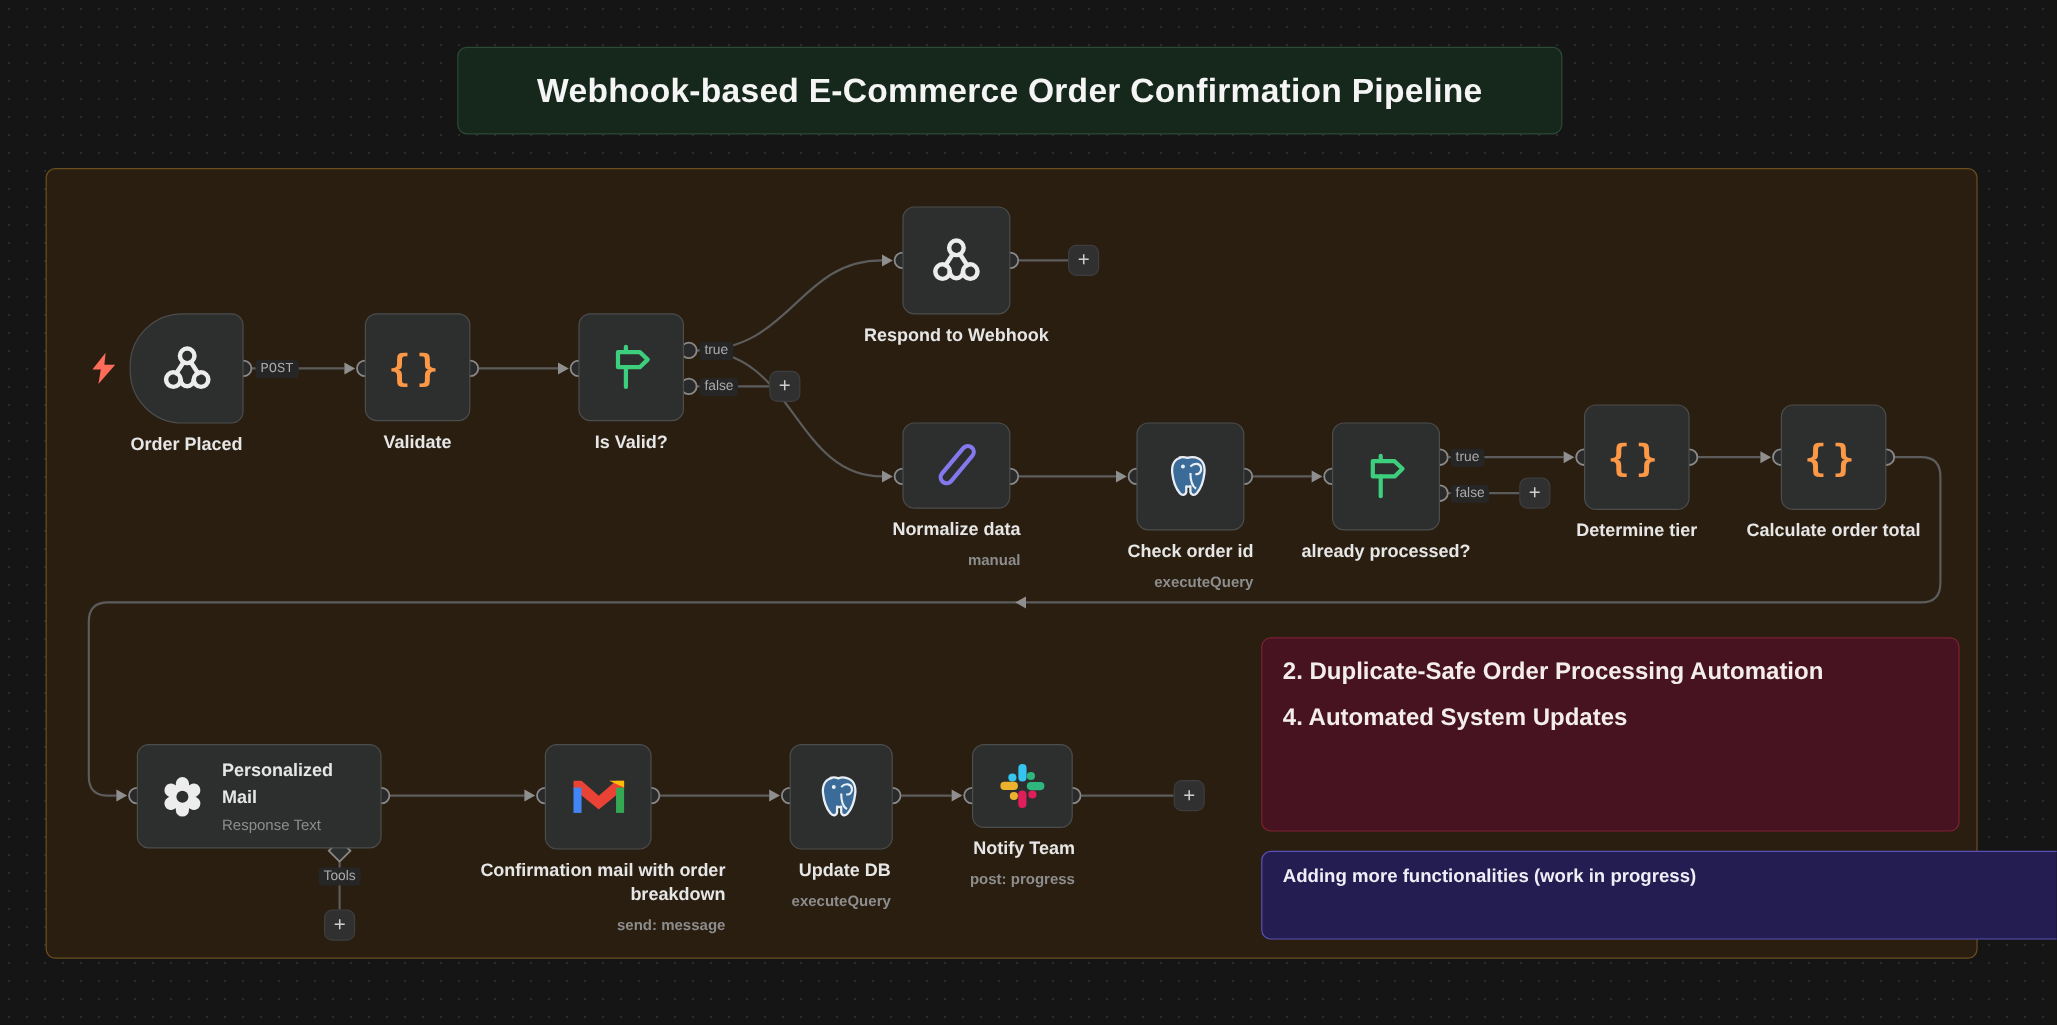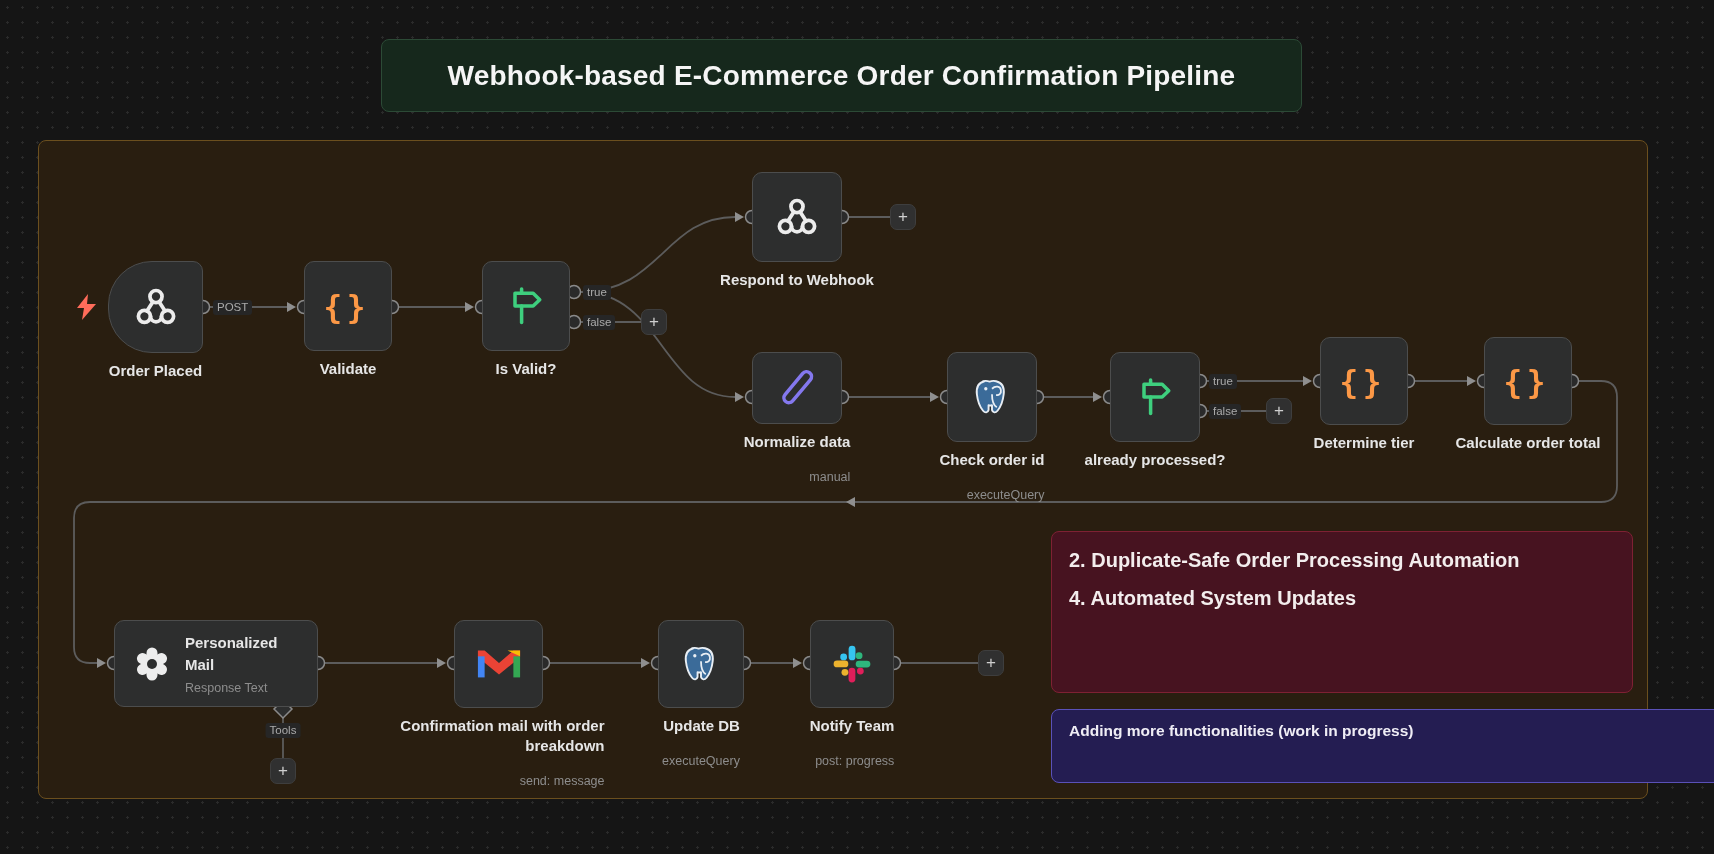--- a/index.html
+++ b/index.html
@@ -28,21 +28,21 @@
     display:flex;align-items:center;justify-content:center;box-sizing:border-box;
   }
   .node.trigger{border-radius:44px 10px 10px 44px;}
   .node.wide{justify-content:flex-start;padding-left:17px;}
   .nlabel{
     position:absolute;top:calc(100% + 9px);left:50%;transform:translateX(-50%);
     text-align:right;z-index:2;
   }
   .nl-title{font-size:15px;font-weight:600;color:#e6e6e6;white-space:nowrap;line-height:20px;}
   .nlabel.wrap .nl-title{white-space:normal;width:212px;}
-  .nl-sub{font-size:12.5px;font-weight:400;color:#8d8d8d;white-space:nowrap;margin-top:17px;line-height:16px;}
+  .nl-sub{font-size:12.5px;font-weight:700;color:#8d8d8d;white-space:nowrap;margin-top:7px;line-height:16px;}
   .wide .inner-text{margin-left:13px;text-align:left;}
   .wide .in-title{font-size:15px;font-weight:600;color:#e6e6e6;line-height:22px;width:120px;}
   .wide .in-sub{font-size:12.5px;color:#8d8d8d;margin-top:5px;}
   .wire-label{
     position:absolute;z-index:2;font-size:11.5px;color:#aaaaaa;background:#262626;
     padding:1px 4px;border-radius:3px;line-height:13px;
   }
   .plus-btn{
     position:absolute;width:26px;height:26px;border-radius:7px;background:#303030;border:1px solid #3e3e3e;
     color:#cfcfcf;font-size:17px;line-height:24px;text-align:center;z-index:2;box-sizing:border-box;
@@ -127,21 +127,21 @@
       <circle cx="454" cy="663" r="6.5"></circle>
       <circle cx="543" cy="663" r="6.5"></circle>
       <circle cx="658" cy="663" r="6.5"></circle>
       <circle cx="744" cy="663" r="6.5"></circle>
       <circle cx="810" cy="663" r="6.5"></circle>
       <circle cx="894" cy="663" r="6.5"></circle>
     </g>
     <polygon points="283,700 292,709 283,718 274,709" fill="#2d2e2e" stroke="#8a8a8a" stroke-width="1.5"></polygon>
   </svg>
 
-  <span class="wire-label" style="left:213px;top:300px;">POST</span>
+  <span class="wire-label" style="left:213px;top:300px;font-family:Liberation Mono, monospace;">POST</span>
   <span class="wire-label" style="left:583px;top:285px;">true</span>
   <span class="wire-label" style="left:583px;top:315px;">false</span>
   <span class="wire-label" style="left:1209px;top:374px;">true</span>
   <span class="wire-label" style="left:1209px;top:404px;">false</span>
   <span class="wire-label" style="left:283px;top:723px;transform:translateX(-50%);">Tools</span>
 
   <div class="plus-btn" style="left:641px;top:309px;">+</div>
   <div class="plus-btn" style="left:890px;top:204px;">+</div>
   <div class="plus-btn" style="left:1266px;top:398px;">+</div>
   <div class="plus-btn" style="left:978px;top:650px;">+</div>
@@ -296,21 +296,21 @@
       <path fill="none" stroke="#e8eef4" stroke-width="1.3" d="M16,10 c2.5,-2.5 6,-2 6.5,1 c0.4,2.5 -1.5,4 -3.5,3.5"></path>
       <circle cx="11.5" cy="10" r="1.2" fill="#e8eef4"></circle>
       <path fill="none" stroke="#e8eef4" stroke-width="1.3" d="M16,14 c0,5 1,8 3.5,9.5"></path>
     </svg>
     <div class="nlabel">
       <div class="nl-title">Update DB</div>
       <div class="nl-sub">executeQuery</div>
     </div>
   </div>
 
-  <div class="node" style="left:810px;top:620px;width:84px;height:88px;">
+  <div class="node" style="left:810px;top:620px;width:84px;height:70px;">
     <svg width="42" height="42" viewBox="0 0 40 40">
       <g fill="#36c5f0">
           <rect x="16.8" y="2.5" width="6.5" height="14" rx="3.25"></rect>
           <rect x="8.8" y="10" width="6.5" height="6.5" rx="3.25"></rect>
         </g>
       <g fill="#2eb67d" transform="rotate(90 20 20)">
           <rect x="16.8" y="2.5" width="6.5" height="14" rx="3.25"></rect>
           <rect x="8.8" y="10" width="6.5" height="6.5" rx="3.25"></rect>
         </g>
       <g fill="#e01e5a" transform="rotate(180 20 20)">

